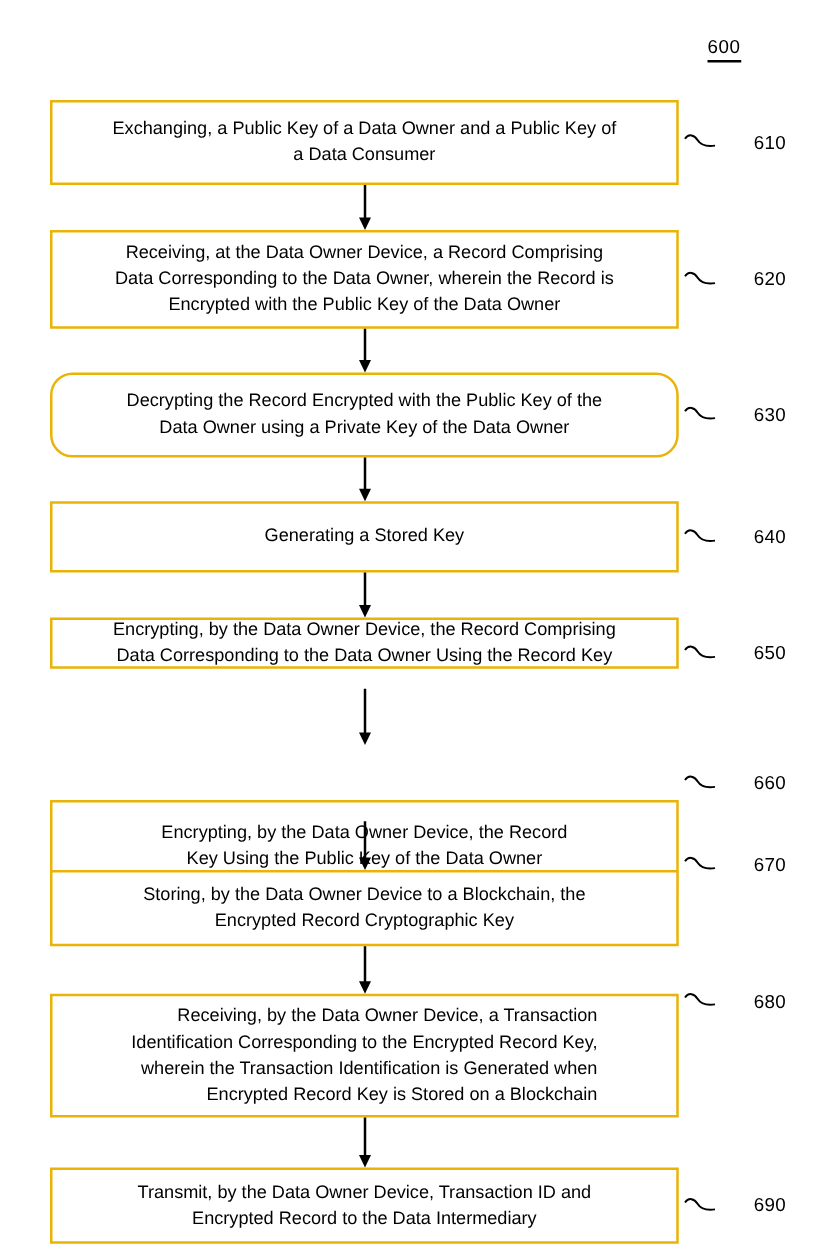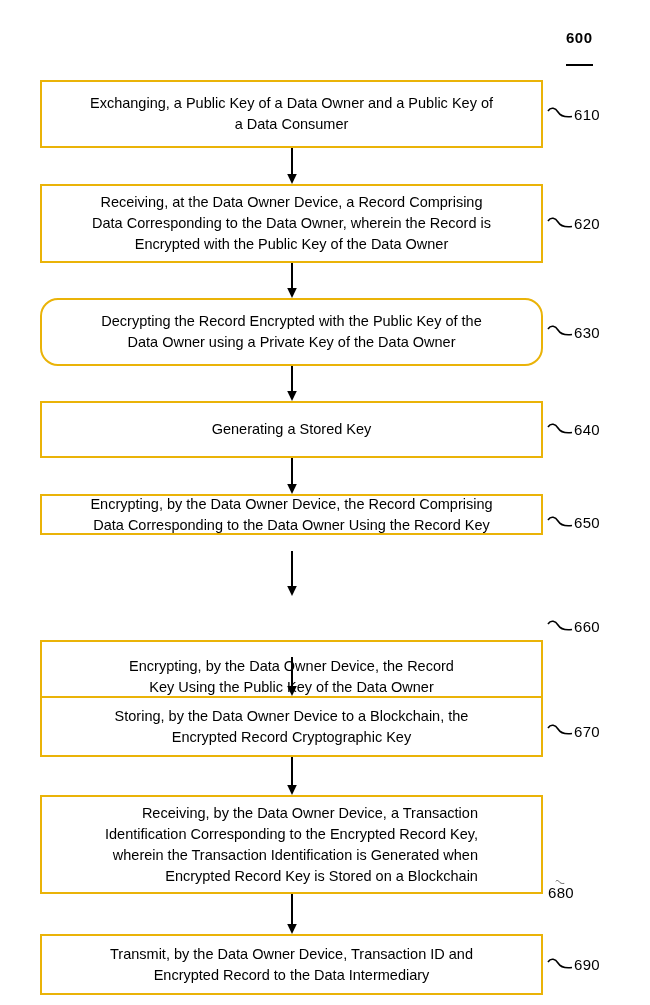--- a/index.html
+++ b/index.html
@@ -21,24 +21,24 @@
     position: absolute;
     inset: 0;
   }
 
   
   .figure-number {
     position: absolute;
     top: 29px;
     left: 566px;
     font-size: 15px;
-    font-weight: bold;
+    font-weight: normal;
     letter-spacing: 0.5px;
     border-bottom: 2px solid #000;
-    padding-bottom: 17px;
+    padding-bottom: 1px;
     line-height: 18px;
     text-align: center;
   }
 
   
   .step {
     position: absolute;
     left: 40px;
     width: 503px;
     box-sizing: border-box;
@@ -56,20 +56,21 @@
     white-space: pre-line;
   }
 
   
   .ref {
     position: absolute;
     left: 547px;
     display: flex;
     align-items: center;
     height: 20px;
+    gap: 29px;
   }
   .ref-squiggle {
     display: block;
     width: 26px;
     height: 14px;
   }
   .ref-label {
     font-size: 15px;
     line-height: 15px;
     margin-left: 1px;
@@ -152,33 +153,33 @@
       <div class="ref" style="top: 616.5px;">
         <svg class="ref-squiggle" viewBox="0 0 26 14">
           <path d="M1 4 C4 -0.5, 8.5 1, 11 5 C13.5 9, 18 10.5, 25 9.5" fill="none" stroke="#000000" stroke-width="1.6"></path>
         </svg>
         <span class="ref-label">660</span>
       </div>
       <div class="step" style="top: 696px; height: 61px;">
         <div class="step-text">Storing, by the Data Owner Device to a Blockchain, the
 Encrypted Record Cryptographic Key</div>
       </div>
-      <div class="ref" style="top: 721px;">
+      <div class="ref" style="top: 682px;">
         <svg class="ref-squiggle" viewBox="0 0 26 14">
           <path d="M1 4 C4 -0.5, 8.5 1, 11 5 C13.5 9, 18 10.5, 25 9.5" fill="none" stroke="#000000" stroke-width="1.6"></path>
         </svg>
         <span class="ref-label">670</span>
       </div>
       <div class="step" style="top: 795px; height: 99px; text-align: right;">
         <div class="step-text">Receiving, by the Data Owner Device, a Transaction
 Identification Corresponding to the Encrypted Record Key,
 wherein the Transaction Identification is Generated when
 Encrypted Record Key is Stored on a Blockchain</div>
       </div>
-      <div class="ref" style="top: 880px; flex-direction: column;">
+      <div class="ref" style="top: 791px;">
         <svg class="ref-squiggle" viewBox="0 0 26 14">
           <path d="M1 4 C4 -0.5, 8.5 1, 11 5 C13.5 9, 18 10.5, 25 9.5" fill="none" stroke="#000000" stroke-width="1.6"></path>
         </svg>
         <span class="ref-label">680</span>
       </div>
       <div class="step" style="top: 934px; height: 61px;">
         <div class="step-text">Transmit, by the Data Owner Device, Transaction ID and
 Encrypted Record to the Data Intermediary</div>
       </div>
       <div class="ref" style="top: 954.5px;">

